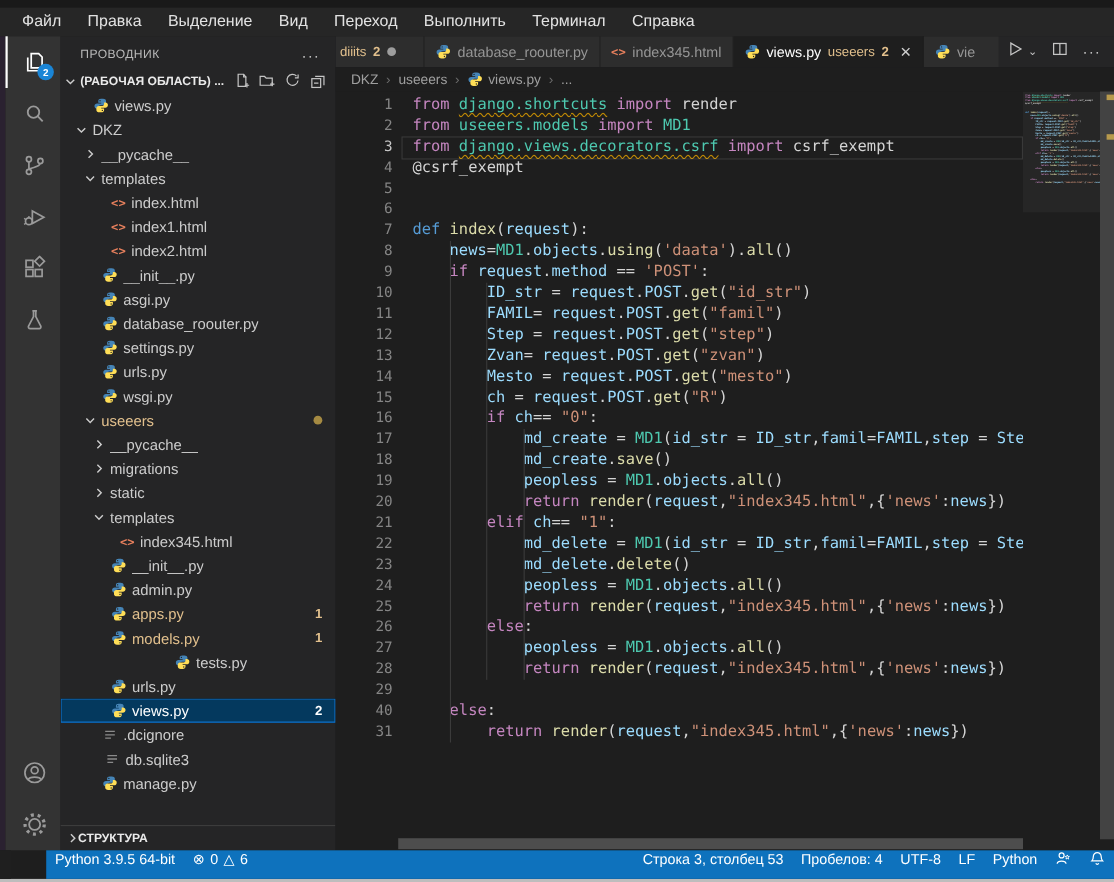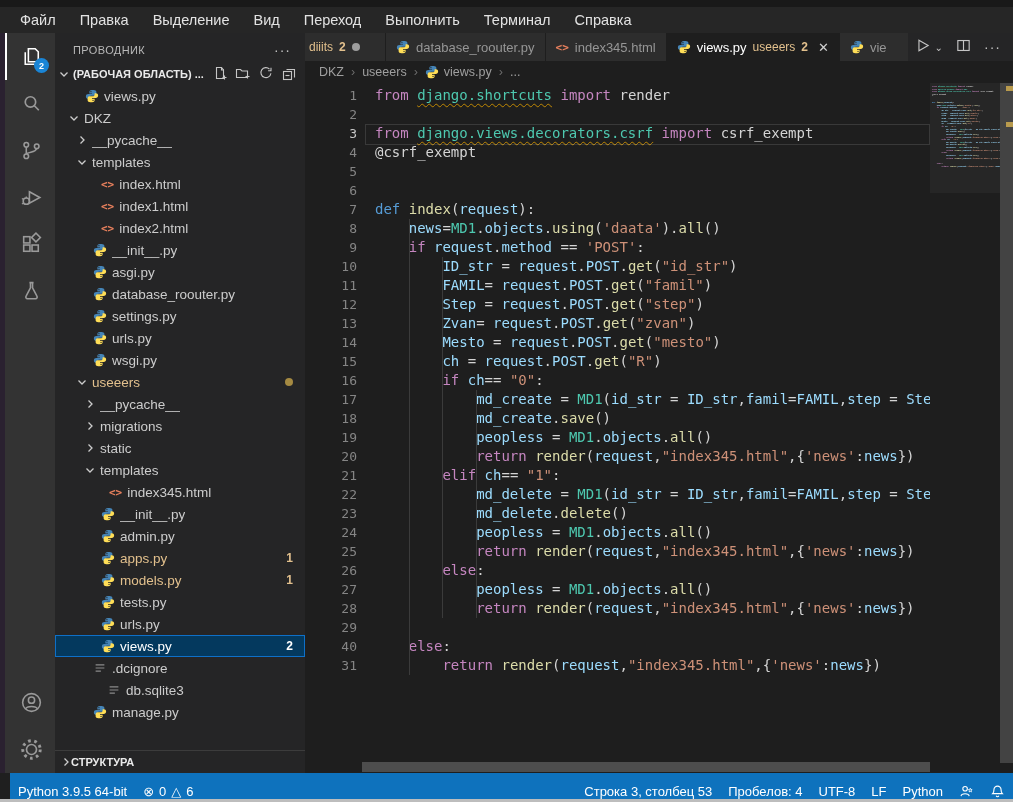--- a/index.html
+++ b/index.html
@@ -81,21 +81,21 @@
   .mm-slider{position:absolute;left:0;right:0;top:0;height:110px;background:rgba(255,255,255,0.04);}
   .mm-scale{position:absolute;top:2px;left:2px;transform:scale(0.14);transform-origin:0 0;width:4400px;}
   .mml{height:19px;line-height:19px;font-family:"DejaVu Sans Mono",monospace;font-size:14px;white-space:pre;font-weight:bold;}
   
   .vscroll{width:13px;flex:none;background:#1e1e1e;position:relative;}
   .vthumb{position:absolute;top:0;left:0;right:0;height:680px;background:#434343;}
   .mk{position:absolute;right:0;width:7px;height:5px;background:#b89a4d;}
   
   .statusrow{height:26px;display:flex;align-items:stretch;}
   .remoteblk{width:10px;background:#1f1f1f;}
-  .status{flex:1;background:#0e72bd;display:flex;align-items:flex-end;color:#ffffff;font-size:13px;}
+  .status{flex:1;background:#0e72bd;display:flex;align-items:flex-start;color:#ffffff;font-size:13px;margin-left:32px;}
   .sseg{padding:0 8px;display:flex;align-items:center;gap:5px;white-space:nowrap;}
   .sright{margin-left:auto;display:flex;align-items:center;}
   .sicon svg{width:15px;height:15px;display:block;}
   .bottomstrip{height:3px;background:#bdbdbd;}
 </style>
 </head>
 <body>
 
 <div class="window">
 
@@ -389,21 +389,21 @@
           <div class="trow" style="padding-left: 46px;">
             <span class="fic">
               <svg width="14" height="14" viewBox="0 0 16 16">
                 <path fill="#4584b6" d="M7.9 1C6 1 5 1.9 5 3.2V5h3v.8H3.8C2.2 5.8 1 6.8 1 8.5c0 1.7 1.1 2.7 2.7 2.7H5V9.7C5 8.3 6.1 7.6 7.5 7.6h3.2c1.2 0 2.3-1 2.3-2.3V3.2C13 1.9 11.7 1 9.9 1H7.9zM6.8 2.3a.7.7 0 110 1.4.7.7 0 010-1.4z"></path>
                 <path fill="#ffde57" d="M8.1 15c1.9 0 2.9-.9 2.9-2.2V11H8v-.8h4.2c1.6 0 2.8-1 2.8-2.7 0-1.7-1.1-2.7-2.7-2.7H11v1.5c0 1.4-1.1 2.1-2.5 2.1H5.3C4.1 8.4 3 9.4 3 10.7v2.1C3 14.1 4.3 15 6.1 15h2zm1.1-1.3a.7.7 0 110-1.4.7.7 0 010 1.4z"></path>
               </svg>
             </span>
             <span class="tlabel gold">models.py</span>
             <span class="tbadge">1</span>
           </div>
-          <div class="trow" style="padding-left: 46px;">
+          <div class="trow" style="padding-left: 24px; justify-content: center;">
             <span class="fic">
               <svg width="14" height="14" viewBox="0 0 16 16">
                 <path fill="#4584b6" d="M7.9 1C6 1 5 1.9 5 3.2V5h3v.8H3.8C2.2 5.8 1 6.8 1 8.5c0 1.7 1.1 2.7 2.7 2.7H5V9.7C5 8.3 6.1 7.6 7.5 7.6h3.2c1.2 0 2.3-1 2.3-2.3V3.2C13 1.9 11.7 1 9.9 1H7.9zM6.8 2.3a.7.7 0 110 1.4.7.7 0 010-1.4z"></path>
                 <path fill="#ffde57" d="M8.1 15c1.9 0 2.9-.9 2.9-2.2V11H8v-.8h4.2c1.6 0 2.8-1 2.8-2.7 0-1.7-1.1-2.7-2.7-2.7H11v1.5c0 1.4-1.1 2.1-2.5 2.1H5.3C4.1 8.4 3 9.4 3 10.7v2.1C3 14.1 4.3 15 6.1 15h2zm1.1-1.3a.7.7 0 110-1.4.7.7 0 010 1.4z"></path>
               </svg>
             </span>
             <span class="tlabel">tests.py</span>
           </div>
           <div class="trow" style="padding-left: 46px;">
             <span class="fic">
@@ -425,21 +425,21 @@
             <span class="tbadge">2</span>
           </div>
           <div class="trow" style="padding-left: 38px;">
             <span class="fic">
               <svg width="14" height="14" viewBox="0 0 16 16">
                 <path d="M3 4.5h10M3 8h10M3 11.5h6" stroke="#8a8a8a" stroke-width="1.4"></path>
               </svg>
             </span>
             <span class="tlabel">.dcignore</span>
           </div>
-          <div class="trow" style="padding-left: 52px;">
+          <div class="trow" style="padding-left: 40px;">
             <span class="fic">
               <svg width="14" height="14" viewBox="0 0 16 16">
                 <path d="M3 4.5h10M3 8h10M3 11.5h6" stroke="#8a8a8a" stroke-width="1.4"></path>
               </svg>
             </span>
             <span class="tlabel">db.sqlite3</span>
           </div>
           <div class="trow" style="padding-left: 38px;">
             <span class="fic">
               <svg width="14" height="14" viewBox="0 0 16 16">
@@ -537,21 +537,21 @@
       </div>
 
       <div class="codewrap">
         <div class="codearea" id="code-host">
           <div class="curline"></div>
           <div class="guide" style="left:104px;top:136px;height:456px;"></div>
           <div class="guide" style="left:137px;top:174px;height:361px;"></div>
           <div class="guide" style="left:171px;top:307px;height:228px;"></div>
           <div class="hscroll"></div>
         <div class="cl"><span class="ln">1</span><span class="ct"><span class="tk-kw">from </span><span class="tk-ns sq">django.shortcuts</span><span class="tk-tx"> </span><span class="tk-kw">import </span><span class="tk-tx">render</span></span></div>
-            <div class="cl"><span class="ln">2</span></div>
+            <div class="cl"><span class="ln">2</span><span class="ct"><span class="tk-kw">from </span><span class="tk-ns">useeers.models</span><span class="tk-tx"> </span><span class="tk-kw">import </span><span class="tk-cl">MD1</span></span></div>
             <div class="cl"><span class="ln lnact">3</span><span class="ct"><span class="tk-kw">from </span><span class="tk-ns sq">django.views.decorators.csrf</span><span class="tk-tx"> </span><span class="tk-kw">import </span><span class="tk-tx">csrf_exempt</span></span></div>
             <div class="cl"><span class="ln">4</span><span class="ct"><span class="tk-tx">@csrf_exempt</span></span></div>
             <div class="cl"><span class="ln">5</span><span class="ct"></span></div>
             <div class="cl"><span class="ln">6</span><span class="ct"></span></div>
             <div class="cl"><span class="ln">7</span><span class="ct"><span class="tk-df">def </span><span class="tk-fn">index</span><span class="tk-tx">(</span><span class="tk-vr">request</span><span class="tk-tx">):</span></span></div>
             <div class="cl"><span class="ln">8</span><span class="ct"><span class="tk-tx">    </span><span class="tk-vr">news</span><span class="tk-tx">=</span><span class="tk-cl">MD1</span><span class="tk-tx">.</span><span class="tk-vr">objects</span><span class="tk-tx">.</span><span class="tk-fn">using</span><span class="tk-tx">(</span><span class="tk-st">'daata'</span><span class="tk-tx">).</span><span class="tk-fn">all</span><span class="tk-tx">()</span></span></div>
             <div class="cl"><span class="ln">9</span><span class="ct"><span class="tk-tx">    </span><span class="tk-kw">if </span><span class="tk-vr">request</span><span class="tk-tx">.</span><span class="tk-vr">method</span><span class="tk-tx"> == </span><span class="tk-st">'POST'</span><span class="tk-tx">:</span></span></div>
             <div class="cl"><span class="ln">10</span><span class="ct"><span class="tk-tx">        </span><span class="tk-vr">ID_str</span><span class="tk-tx"> = </span><span class="tk-vr">request</span><span class="tk-tx">.</span><span class="tk-vr">POST</span><span class="tk-tx">.</span><span class="tk-fn">get</span><span class="tk-tx">(</span><span class="tk-st">"id_str"</span><span class="tk-tx">)</span></span></div>
             <div class="cl"><span class="ln">11</span><span class="ct"><span class="tk-tx">        </span><span class="tk-vr">FAMIL</span><span class="tk-tx">= </span><span class="tk-vr">request</span><span class="tk-tx">.</span><span class="tk-vr">POST</span><span class="tk-tx">.</span><span class="tk-fn">get</span><span class="tk-tx">(</span><span class="tk-st">"famil"</span><span class="tk-tx">)</span></span></div>
             <div class="cl"><span class="ln">12</span><span class="ct"><span class="tk-tx">        </span><span class="tk-vr">Step</span><span class="tk-tx"> = </span><span class="tk-vr">request</span><span class="tk-tx">.</span><span class="tk-vr">POST</span><span class="tk-tx">.</span><span class="tk-fn">get</span><span class="tk-tx">(</span><span class="tk-st">"step"</span><span class="tk-tx">)</span></span></div>

